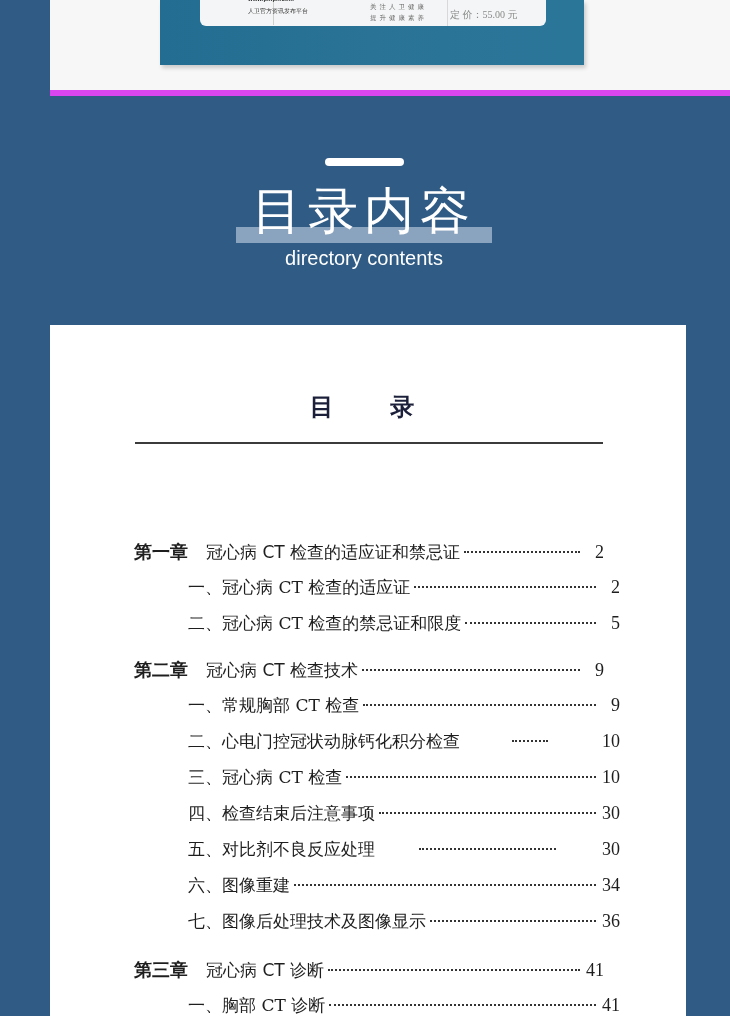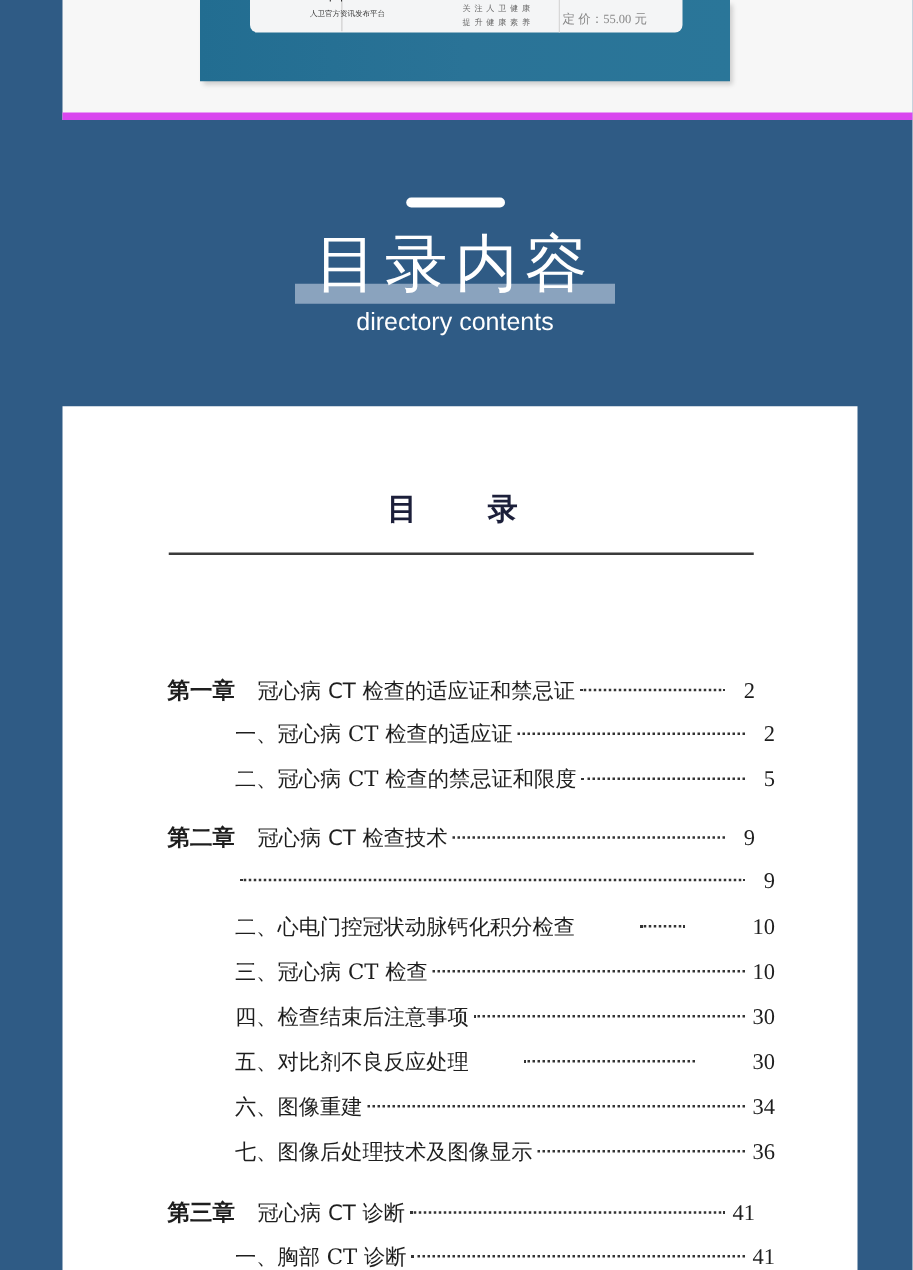--- a/index.html
+++ b/index.html
@@ -186,20 +186,21 @@
         <span class="toc-dots"></span>
         <span class="toc-page">5</span>
       </div>
       <div class="toc-row chapter" style="top: 333px;">
         <span class="chap-no">第二章</span>
         <span class="toc-label">冠心病 CT 检查技术</span>
         <span class="toc-dots"></span>
         <span class="toc-page">9</span>
       </div>
       <div class="toc-row sub" style="top: 369px;">
+        <span class="toc-label">一、常规胸部 CT 检查</span>
         <span class="toc-dots"></span>
         <span class="toc-page">9</span>
       </div>
       <div class="toc-row sub" style="top: 405px; gap: 48px;">
         <span class="toc-label">二、心电门控冠状动脉钙化积分检查</span>
         <span class="toc-dots"></span>
         <span class="toc-page">10</span>
       </div>
       <div class="toc-row sub" style="top: 441px;">
         <span class="toc-label">三、冠心病 CT 检查</span>

